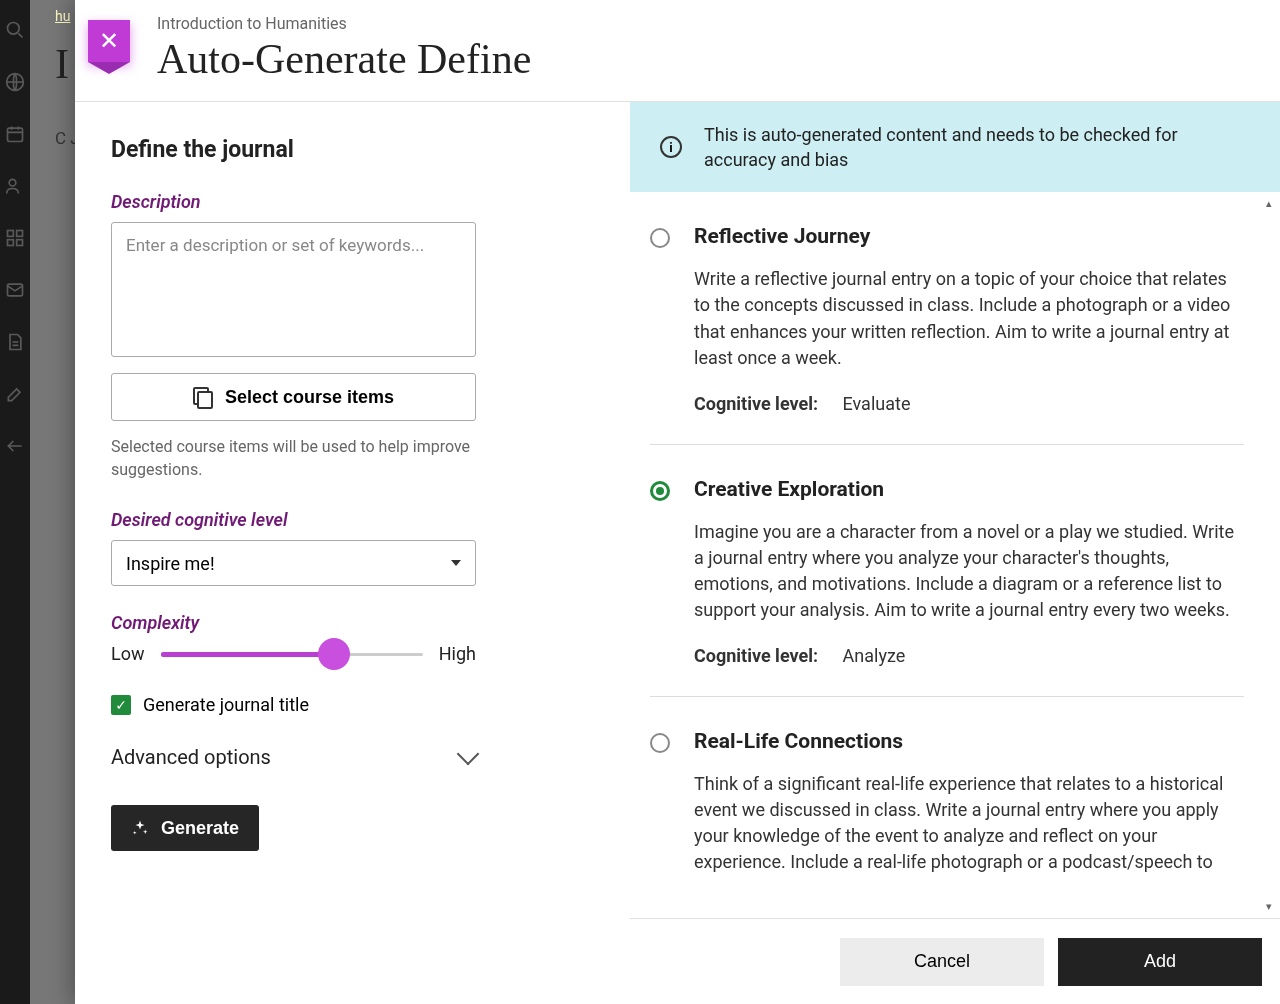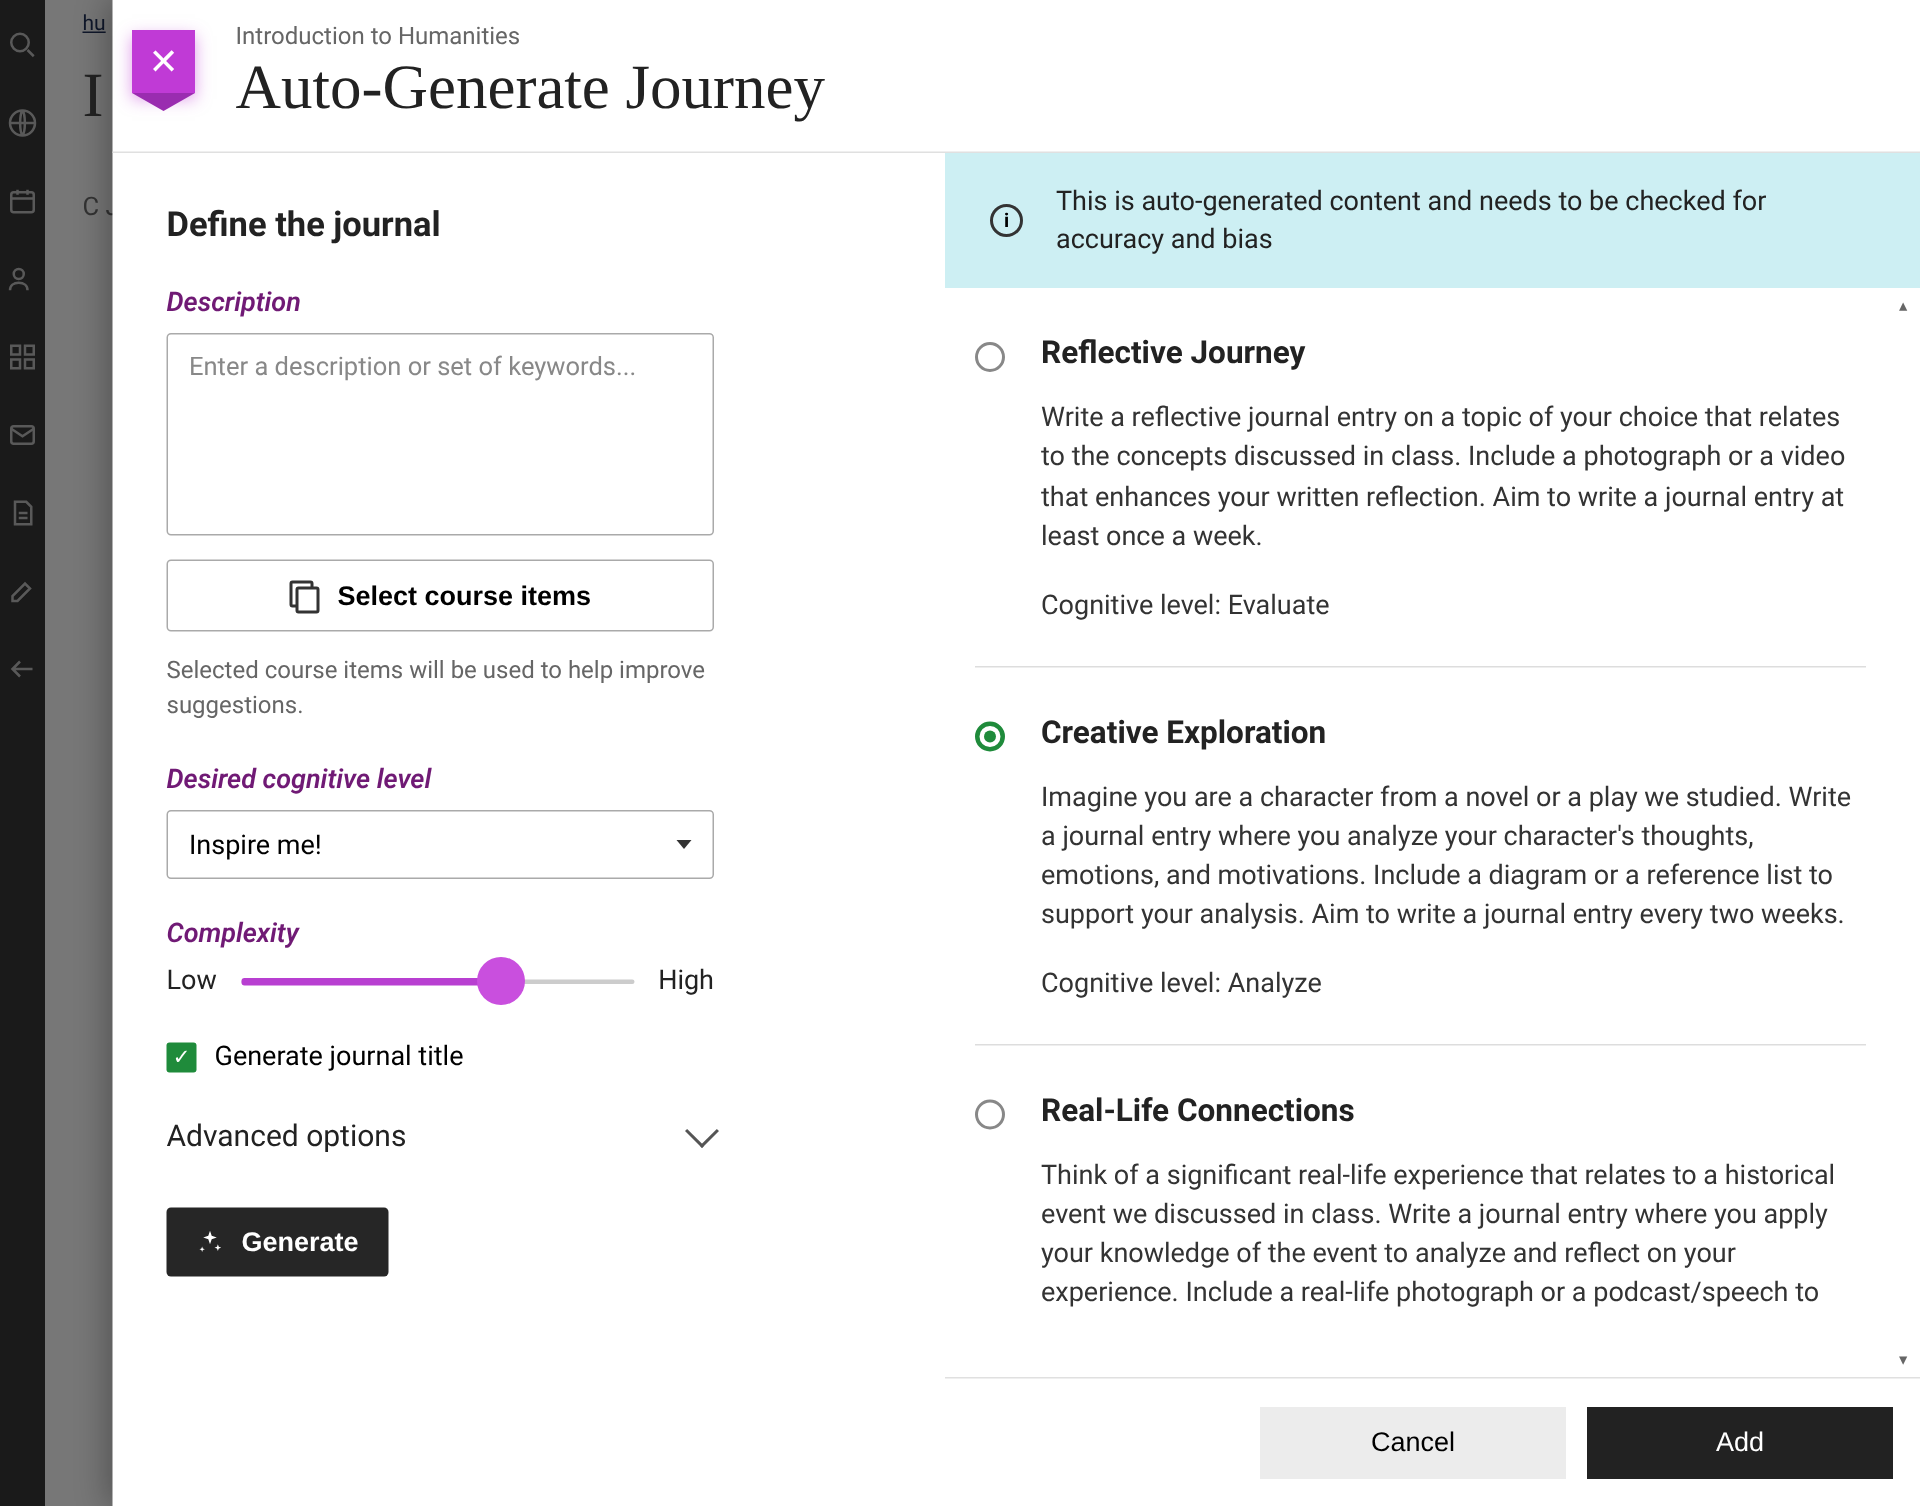--- a/index.html
+++ b/index.html
@@ -23,21 +23,21 @@
       color: #888;
     }
     .left-rail .ic { width: 20px; height: 20px; opacity: .5; }
     .backdrop {
       position: absolute;
       left: 30px; top: 0; right: 0; bottom: 0;
       background: #777;
     }
     .backdrop .ghost {
       position: absolute; left: 25px; top: 8px;
-      color: #0f172a; font-size: 14px; text-decoration: underline;
+      color: #fef9c3; font-size: 14px; text-decoration: underline;
     }
     .backdrop .ghost2 {
       position: absolute; left: 25px; top: 40px;
       color: #222; font-size: 42px; font-family: Georgia, serif;
     }
     .backdrop .tabs {
       position: absolute; left: 25px; top: 128px; color: #333; font-size: 17px;
     }
     .modal-panel {
       position: absolute;
@@ -301,21 +301,21 @@
     .option-body {
       font-size: 18px;
       color: #333;
       line-height: 1.45;
       margin-bottom: 22px;
     }
     .cog-row {
       font-size: 18px;
       color: #333;
     }
-    .cog-row .lbl { font-weight: 400; margin-right: 0; }
+    .cog-row .lbl { font-weight: 700; margin-right: 20px; }
     .footer {
       position: absolute;
       bottom: 0; left: 0; right: 0;
       height: 86px;
       background: #fff;
       border-top: 1px solid #e0e0e0;
       display: flex;
       align-items: center;
       justify-content: flex-end;
       padding: 0 18px;
@@ -420,21 +420,21 @@
 </div>
 
 <div class="close-btn">
   <span>✕</span>
 </div>
 
 <div class="modal-panel">
 
   <div class="panel-header">
     <div class="breadcrumb">Introduction to Humanities</div>
-    <h1 class="panel-title">Auto-Generate Journey</h1>
+    <h1 class="panel-title">Auto-Generate Define</h1>
   </div>
 
   <div class="panel-body">
 
     <div class="left-col">
       <div class="section-title">Define the journal</div>
 
       <div class="field-label">Description</div>
       <textarea class="desc-textarea" placeholder="Enter a description or set of keywords..." style=""></textarea>
 

